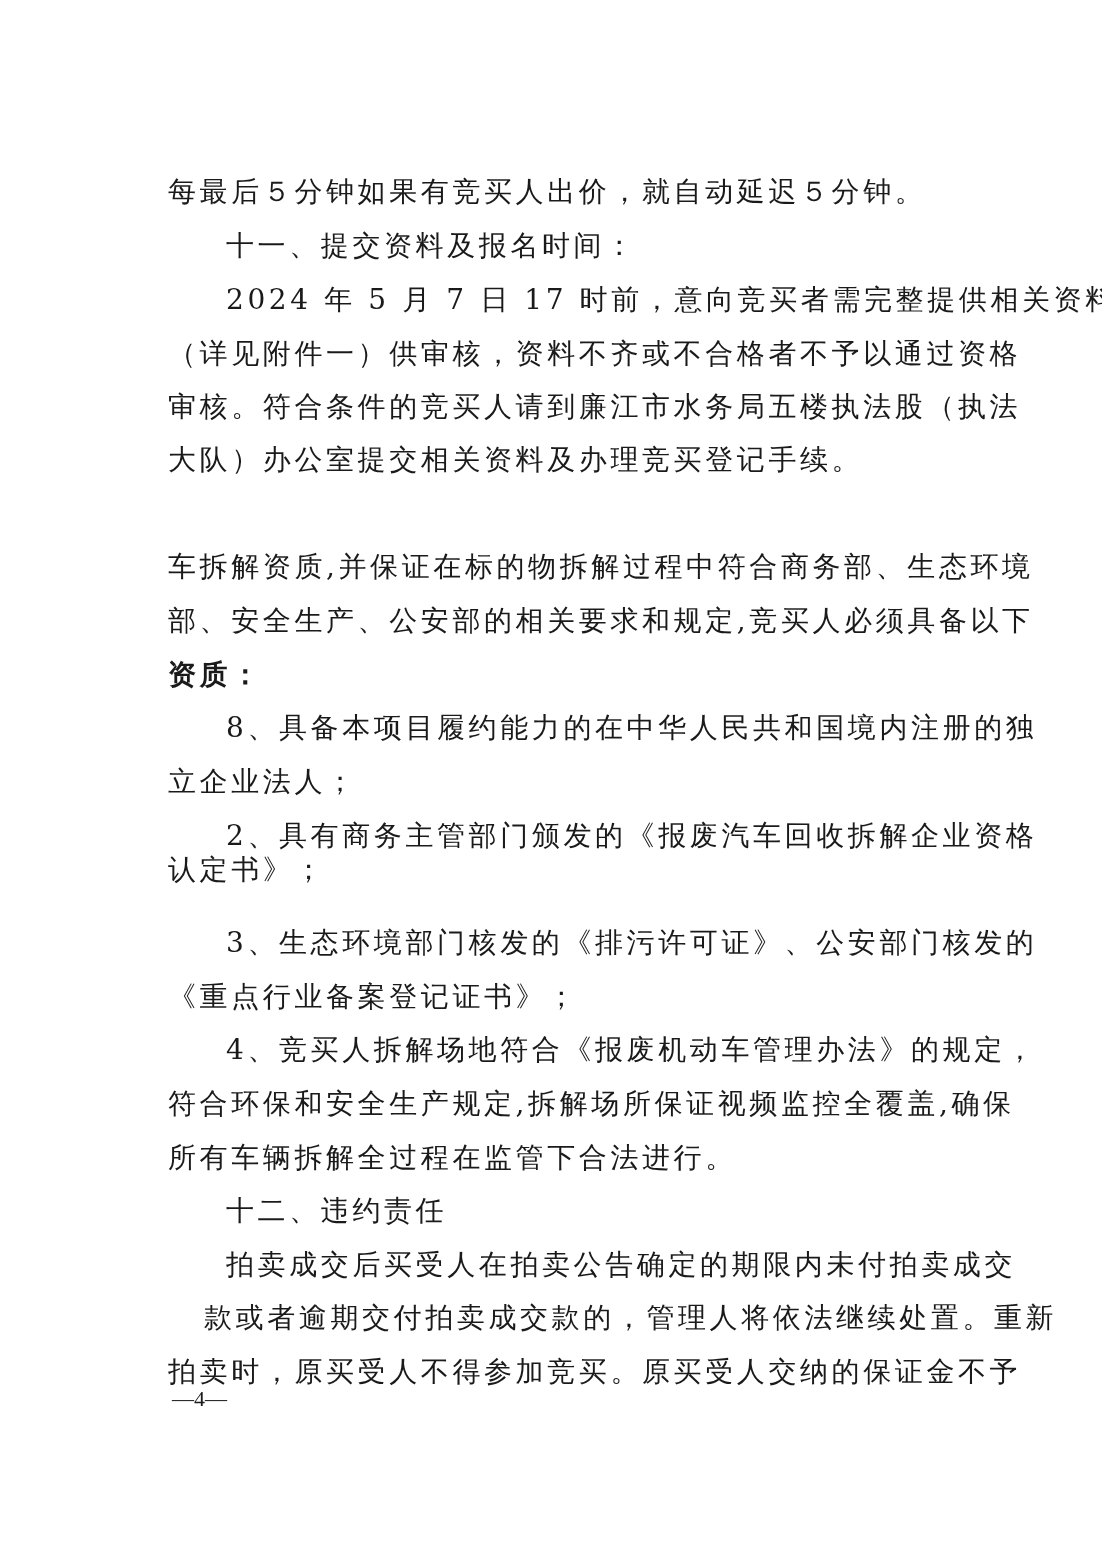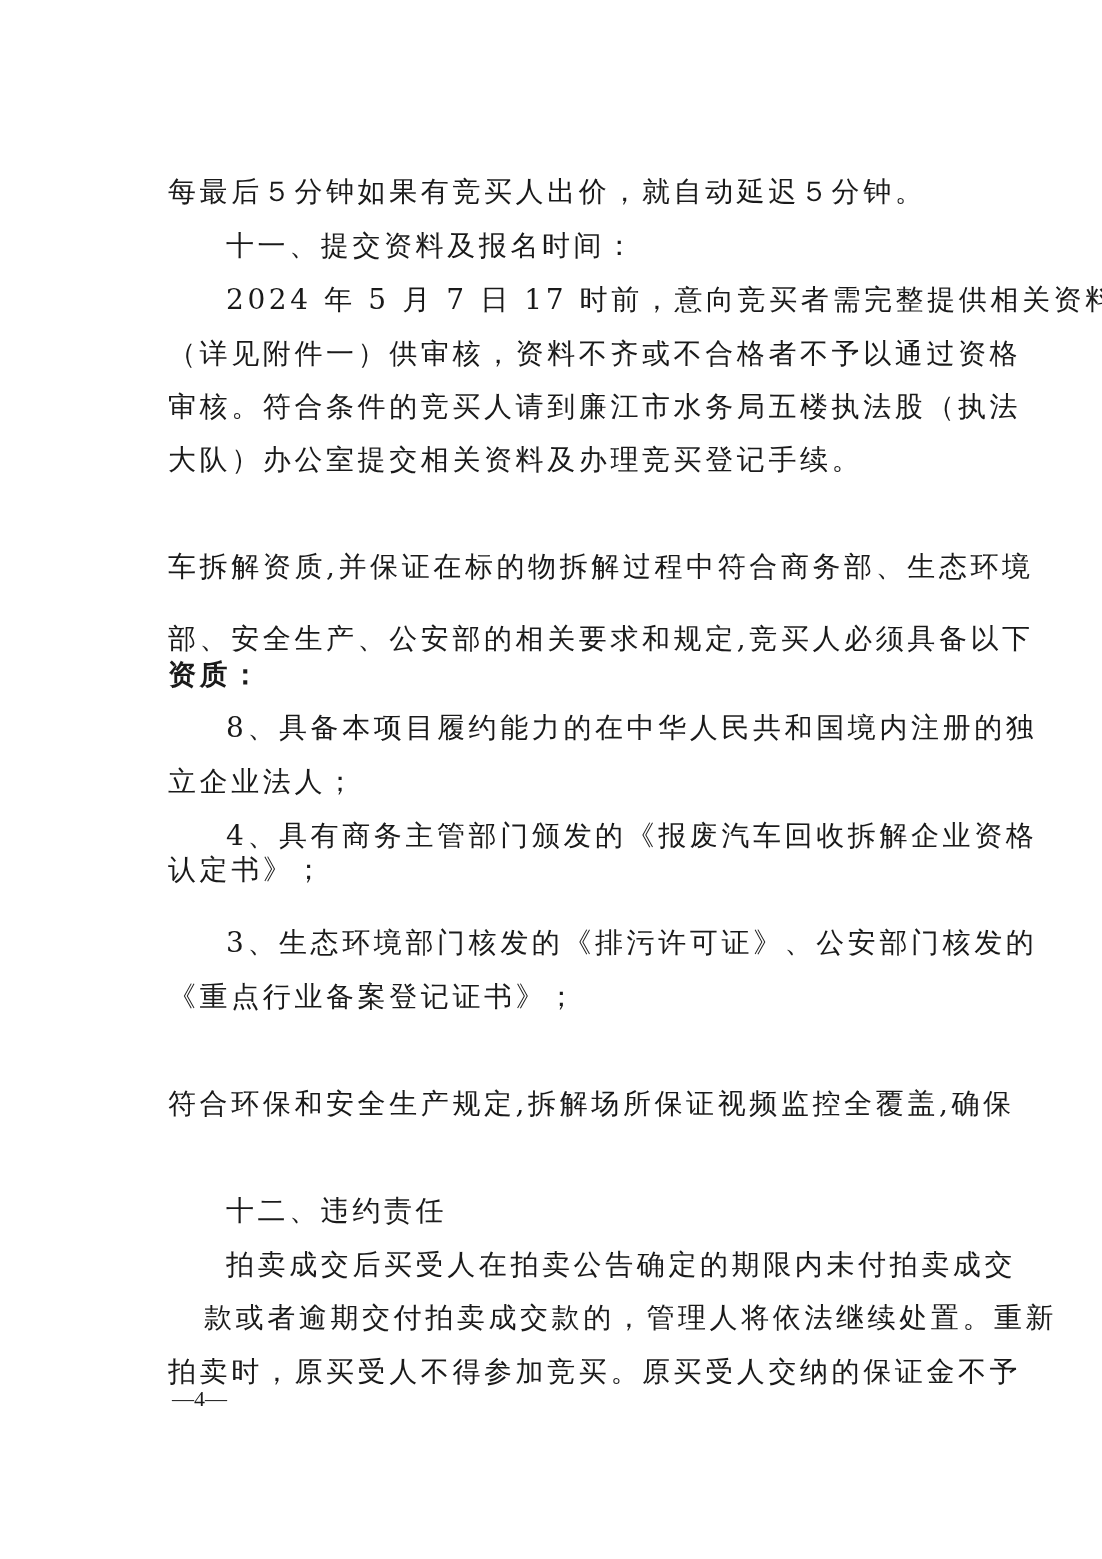--- a/index.html
+++ b/index.html
@@ -37,28 +37,30 @@
 <body>
 
 <div class="page">
   <div class="line short" style="top: 174px;">每最后５分钟如果有竞买人出价，就自动延迟５分钟。</div>
   <div class="line indent short" style="top: 228px;">十一、提交资料及报名时间：</div>
   <div class="line indent" style="top: 282px;">2024 年 5 月 7 日 17 时前，意向竞买者需完整提供相关资料</div>
   <div class="line" style="top: 336px;">（详见附件一）供审核，资料不齐或不合格者不予以通过资格</div>
   <div class="line short" style="top: 442px;">大队）办公室提交相关资料及办理竞买登记手续。</div>
   <div class="line" style="top: 389px;">审核。符合条件的竞买人请到廉江市水务局五楼执法股（执法</div>
   <div class="line" style="top: 549px;">车拆解资质,并保证在标的物拆解过程中符合商务部、生态环境</div>
-  <div class="line" style="top: 603px; margin-top: 18px;">部、安全生产、公安部的相关要求和规定,竞买人必须具备以下</div>
+  <div class="line" style="top: 603px;">部、安全生产、公安部的相关要求和规定,竞买人必须具备以下</div>
   <div class="line short" style="top: 657px; font-weight: bold;">资质：</div>
   <div class="line indent" style="top: 710px;">8、具备本项目履约能力的在中华人民共和国境内注册的独</div>
   <div class="line short" style="top: 764px;">立企业法人；</div>
-  <div class="line indent" style="top: 818px;">4、具有商务主管部门颁发的《报废汽车回收拆解企业资格</div>
+  <div class="line indent" style="top: 818px;">2、具有商务主管部门颁发的《报废汽车回收拆解企业资格</div>
   <div class="line short" style="top: 852px;">认定书》；</div>
   <div class="line indent" style="top: 925px;">3、生态环境部门核发的《排污许可证》、公安部门核发的</div>
   <div class="line short" style="top: 979px;">《重点行业备案登记证书》；</div>
+  <div class="line indent" style="top: 1032px;">4、竞买人拆解场地符合《报废机动车管理办法》的规定，</div>
   <div class="line" style="top: 1086px;">符合环保和安全生产规定,拆解场所保证视频监控全覆盖,确保</div>
+  <div class="line short" style="top: 1140px;">所有车辆拆解全过程在监管下合法进行。</div>
   <div class="line indent short" style="top: 1193px;">十二、违约责任</div>
   <div class="line indent" style="top: 1247px;">拍卖成交后买受人在拍卖公告确定的期限内未付拍卖成交</div>
   <div class="line" style="top: 1300px; margin-left: 36px;">款或者逾期交付拍卖成交款的，管理人将依法继续处置。重新</div>
   <div class="line" style="top: 1354px;">拍卖时，原买受人不得参加竞买。原买受人交纳的保证金不予</div>
 
   <div class="footer">—4—</div>
 </div>
 
 </body></html>

